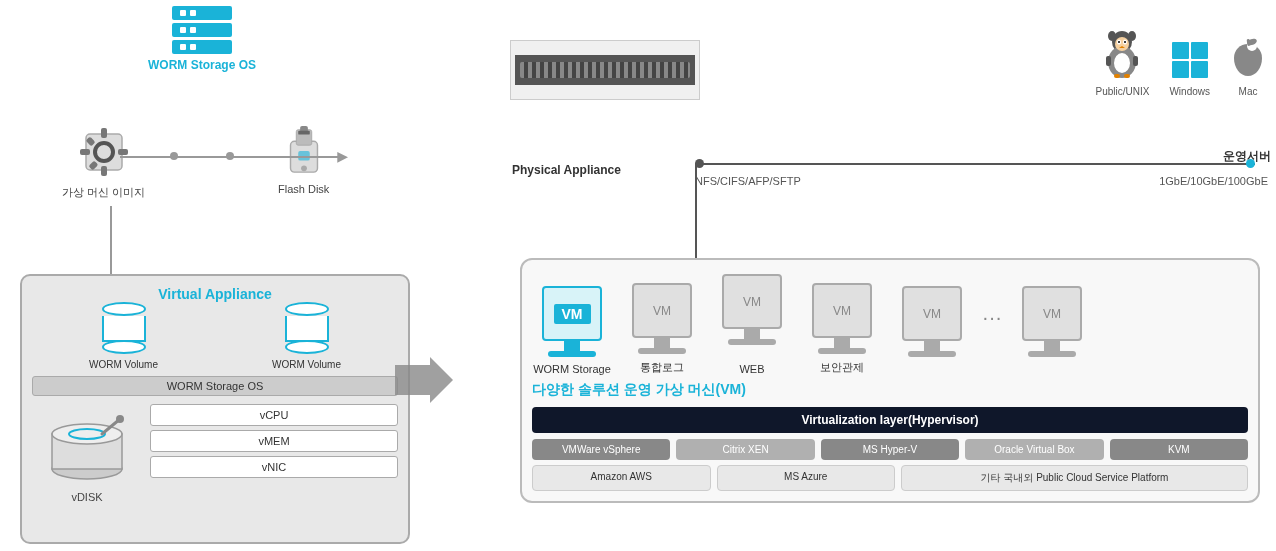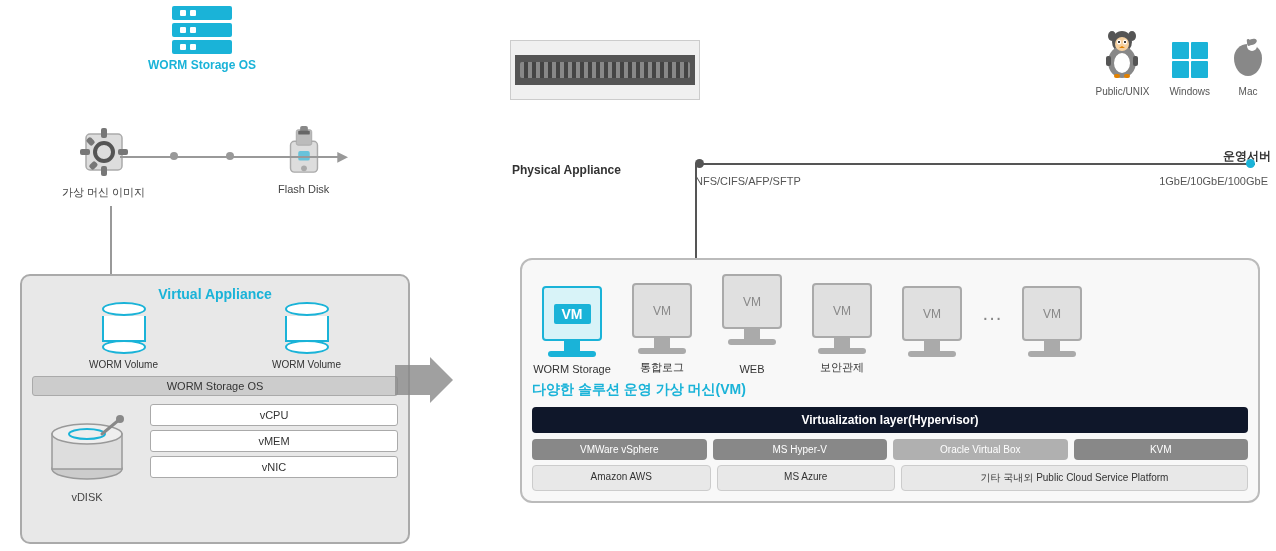--- a/index.html
+++ b/index.html
@@ -770,20 +770,21 @@
           <div class="vm-label" style="margin-top:6px;">&nbsp;</div>
         </div>
       </div>
 
       <div class="vm-solution-label">다양한 솔루션 운영 가상 머신(VM)</div>
 
       <div class="hypervisor-bar">Virtualization layer(Hypervisor)</div>
 
       <div class="platform-row">
         <div class="platform-item">VMWare vSphere</div>
+        <div class="platform-item light">Citrix XEN</div>
         <div class="platform-item">MS Hyper-V</div>
         <div class="platform-item light">Oracle Virtual Box</div>
         <div class="platform-item">KVM</div>
       </div>
 
       <div class="cloud-row">
         <div class="cloud-item">Amazon AWS</div>
         <div class="cloud-item">MS Azure</div>
         <div class="cloud-item" style="flex:2;">기타 국내외 Public Cloud Service Platform</div>
       </div>

